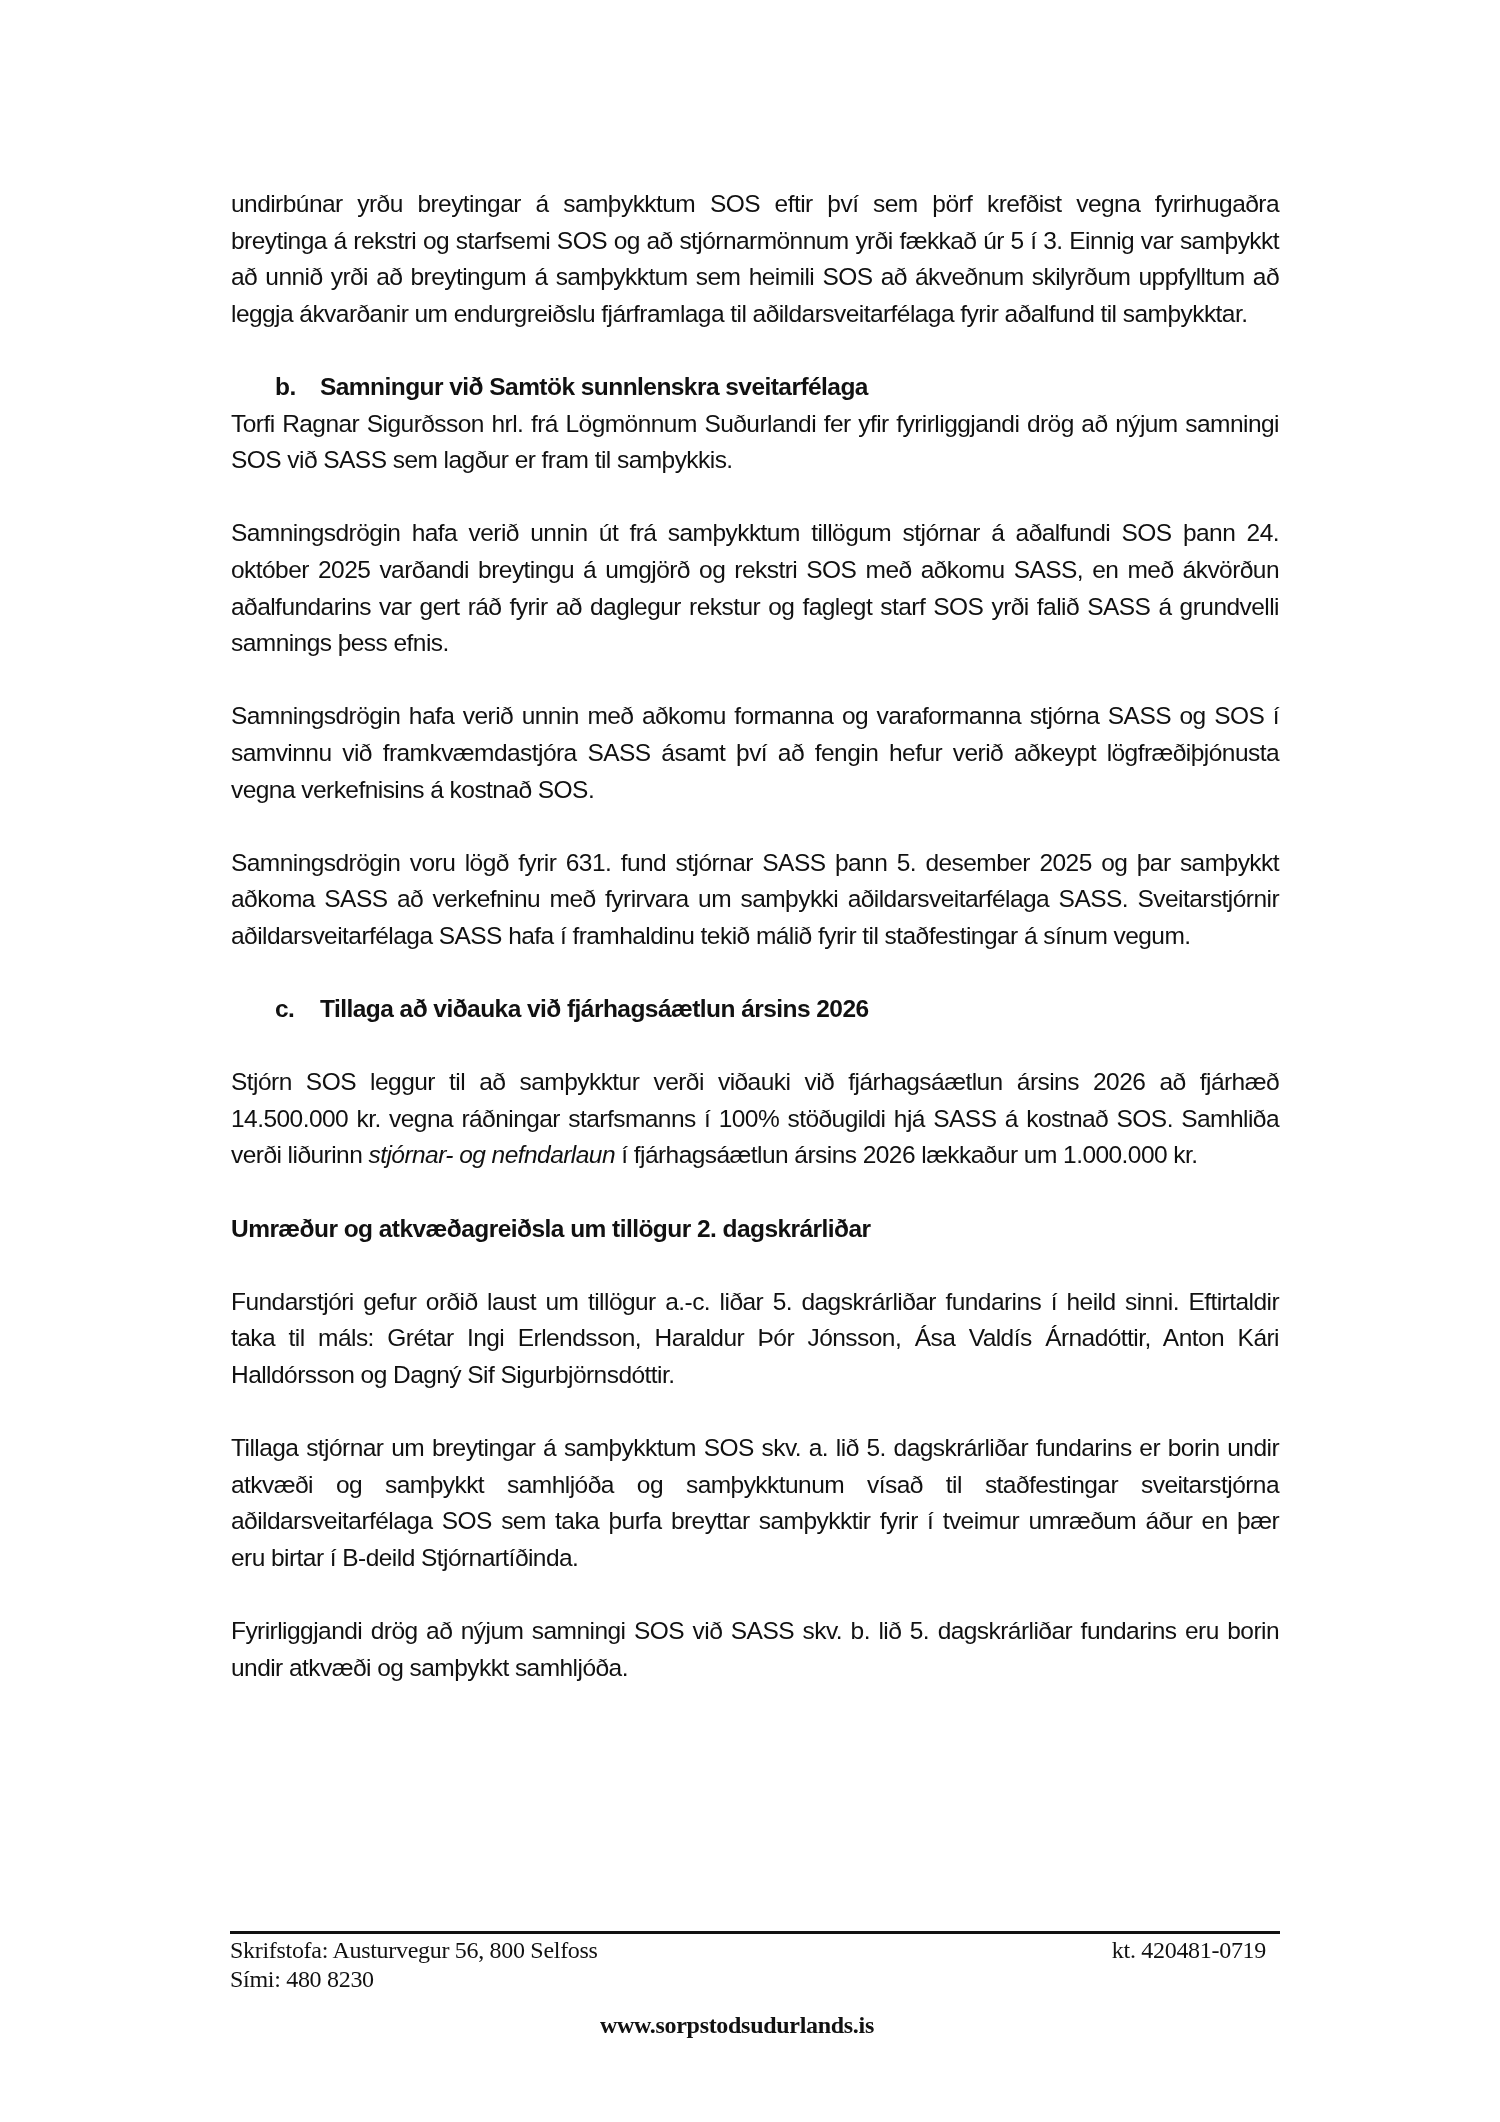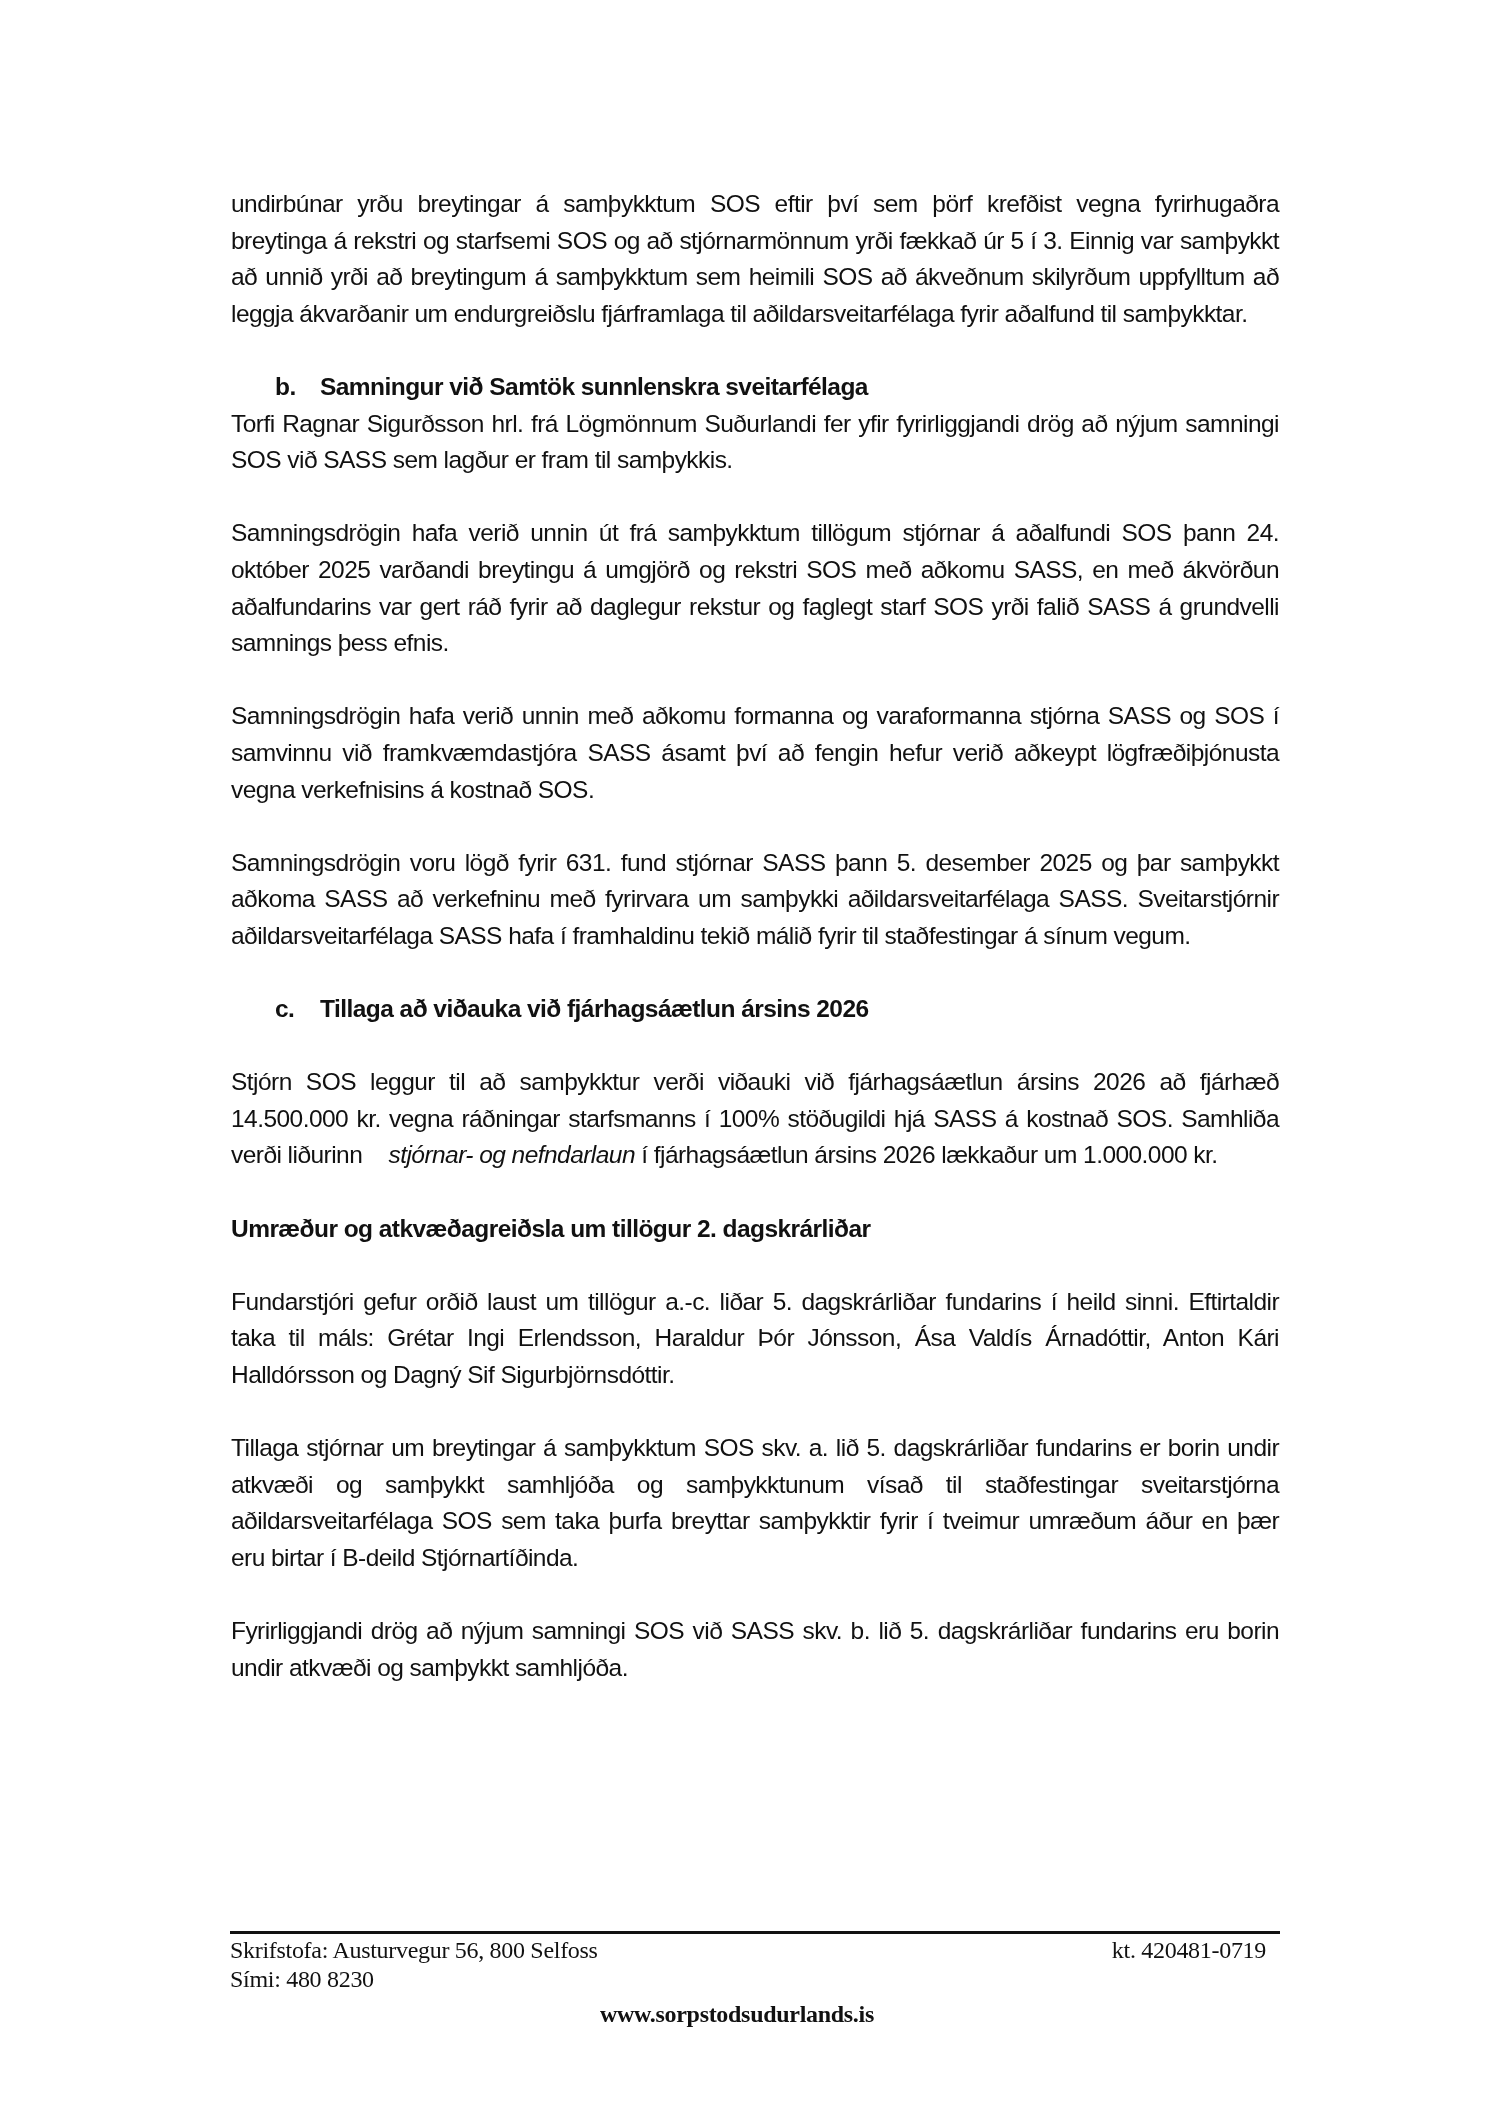--- a/index.html
+++ b/index.html
@@ -9,31 +9,31 @@
     position: absolute; left: 231px; top: 186px; width: 1048px;
     font-family: "Liberation Sans", sans-serif; font-size: 24.5px; line-height: 36.6px;
     letter-spacing: -0.55px; word-spacing: 0px;
   }
   .content p { margin: 0; text-align: justify; text-align-last: left; }
   .gap { height: 36.6px; }
   .sub-heading { font-weight: bold; margin: 0; display: flex; }
   .sub-heading .letter { width: 45px; padding-left: 44px; display: inline-block; }
   .sub-heading .title { display: inline-block; }
   .heading { font-weight: bold; margin: 0; }
-  em { font-style: italic; margin-left: 20px; }
+  em { font-style: italic; }
 
   .footer-rule { position: absolute; left: 230px; top: 1931px; width: 1050px; height: 3px; background: #111111; }
   .footer {
     position: absolute; left: 230px; top: 1936px; width: 1050px;
     font-family: "Liberation Serif", serif; font-size: 24px; line-height: 29px; color: #111111;
     letter-spacing: -0.3px;
   }
   .footer-row { display: flex; justify-content: space-between; align-items: flex-end; }
   .footer-row .right { padding-right: 14px; margin-left: 20px; }
-  .footer-web { text-align: center; font-weight: bold; margin-top: 6px; padding-right: 36px; }
+  .footer-web { text-align: center; font-weight: bold; margin-top: 17px; padding-right: 36px; }
 </style>
 </head>
 <body>
 
 <div class="page">
   <div class="content">
     <p>undirbúnar yrðu breytingar á samþykktum SOS eftir því sem þörf krefðist vegna fyrirhugaðra breytinga á rekstri og starfsemi SOS og að stjórnarmönnum yrði fækkað úr 5 í 3. Einnig var samþykkt að unnið yrði að breytingum á samþykktum sem heimili SOS að ákveðnum skilyrðum uppfylltum að leggja ákvarðanir um endurgreiðslu fjárframlaga til aðildarsveitarfélaga fyrir aðalfund til samþykktar.</p>
     <div class="gap"></div>
 
     <div class="sub-heading">

